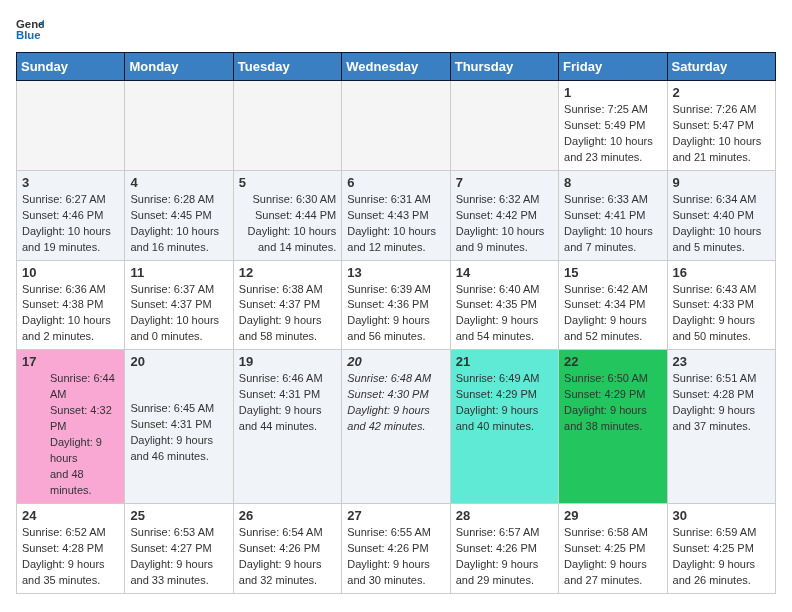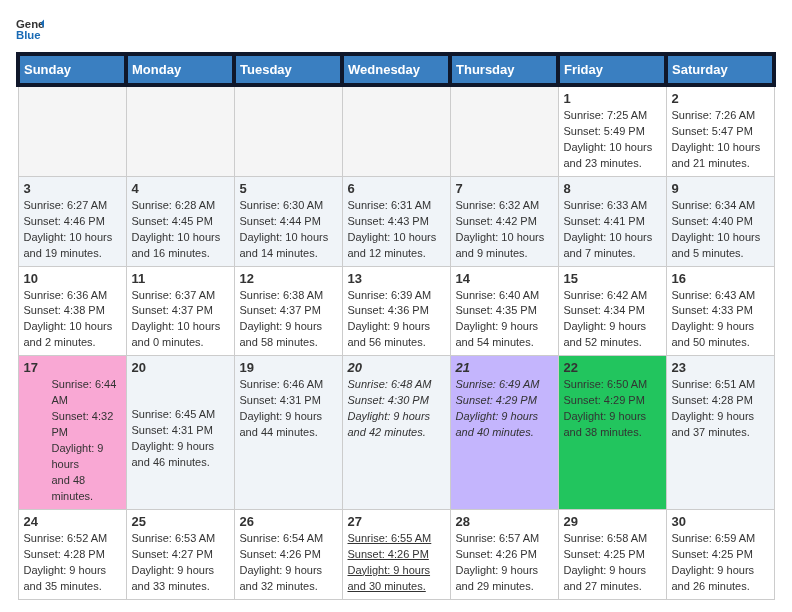--- a/index.html
+++ b/index.html
@@ -42,21 +42,21 @@
       border-collapse: collapse;
       table-layout: fixed;
     }
     .calendar-table th {
       background-color: #3a7fc1;
       color: #fff;
       font-size: 13px;
       font-weight: bold;
       padding: 6px 4px;
       text-align: left;
-      border: 4px solid #0f172a;
+      border: 1px solid #0f172a;
     }
     .calendar-table td {
       border: 1px solid #ccc;
       vertical-align: top;
       padding: 4px 5px;
       font-size: 11px;
       color: #333;
       height: 88px;
       background: #fff;
     }
@@ -139,21 +139,21 @@
         </td>
         <td style="background: rgb(240, 244, 248);">
           <span class="day-number">4</span>
           <div class="day-info" style="white-space: pre-line;">Sunrise: 6:28 AM
 Sunset: 4:45 PM
 Daylight: 10 hours
 and 16 minutes.</div>
         </td>
         <td style="background: rgb(240, 244, 248);">
           <span class="day-number">5</span>
-          <div class="day-info" style="white-space: pre-line;">Sunrise: 6:30 AM
+          <div class="day-info" style="white-space: pre-line; text-align: right;">Sunrise: 6:30 AM
 Sunset: 4:44 PM
 Daylight: 10 hours
 and 14 minutes.</div>
         </td>
         <td style="background: rgb(240, 244, 248);">
           <span class="day-number">6</span>
           <div class="day-info" style="white-space: pre-line;">Sunrise: 6:31 AM
 Sunset: 4:43 PM
 Daylight: 10 hours
 and 12 minutes.</div>
@@ -253,21 +253,21 @@
 Daylight: 9 hours
 and 44 minutes.</div>
         </td>
         <td style="background: rgb(240, 244, 248); font-style: italic;">
           <span class="day-number">20</span>
           <div class="day-info" style="white-space: pre-line;">Sunrise: 6:48 AM
 Sunset: 4:30 PM
 Daylight: 9 hours
 and 42 minutes.</div>
         </td>
-        <td style="background: #c4b5fd; font-style: italic;">
+        <td style="background: #5eead4;">
           <span class="day-number">21</span>
           <div class="day-info" style="white-space: pre-line;">Sunrise: 6:49 AM
 Sunset: 4:29 PM
 Daylight: 9 hours
 and 40 minutes.</div>
         </td>
         <td style="background: #22c55e; margin-top: 22px;">
           <span class="day-number">22</span>
           <div class="day-info" style="white-space: pre-line;">Sunrise: 6:50 AM
 Sunset: 4:29 PM
@@ -299,21 +299,21 @@
         </td>
         <td>
           <span class="day-number">26</span>
           <div class="day-info" style="white-space: pre-line;">Sunrise: 6:54 AM
 Sunset: 4:26 PM
 Daylight: 9 hours
 and 32 minutes.</div>
         </td>
         <td>
           <span class="day-number">27</span>
-          <div class="day-info" style="white-space: pre-line; text-decoration: underline;">Sunrise: 6:55 AM
+          <div class="day-info" style="white-space: pre-line;">Sunrise: 6:55 AM
 Sunset: 4:26 PM
 Daylight: 9 hours
 and 30 minutes.</div>
         </td>
         <td>
           <span class="day-number">28</span>
           <div class="day-info" style="white-space: pre-line;">Sunrise: 6:57 AM
 Sunset: 4:26 PM
 Daylight: 9 hours
 and 29 minutes.</div>

